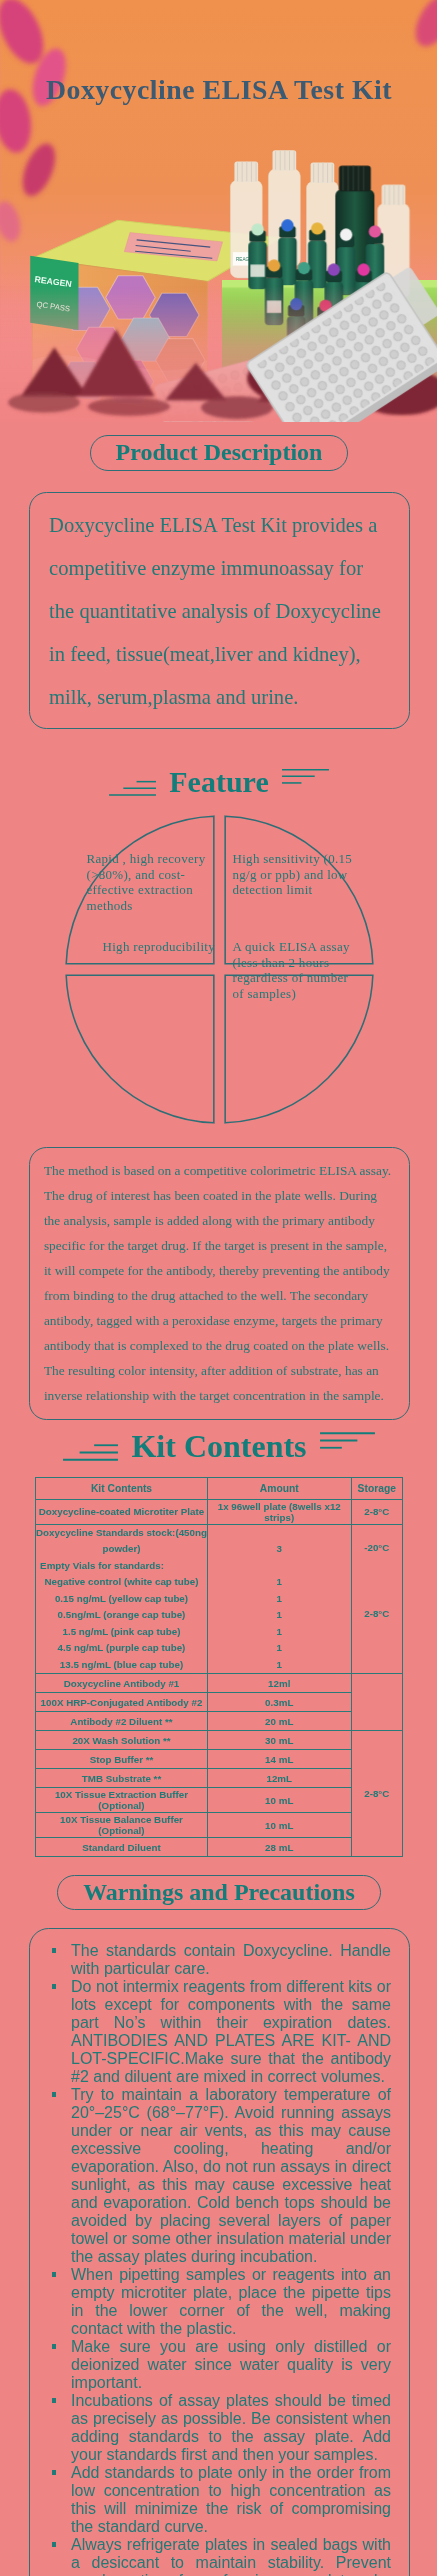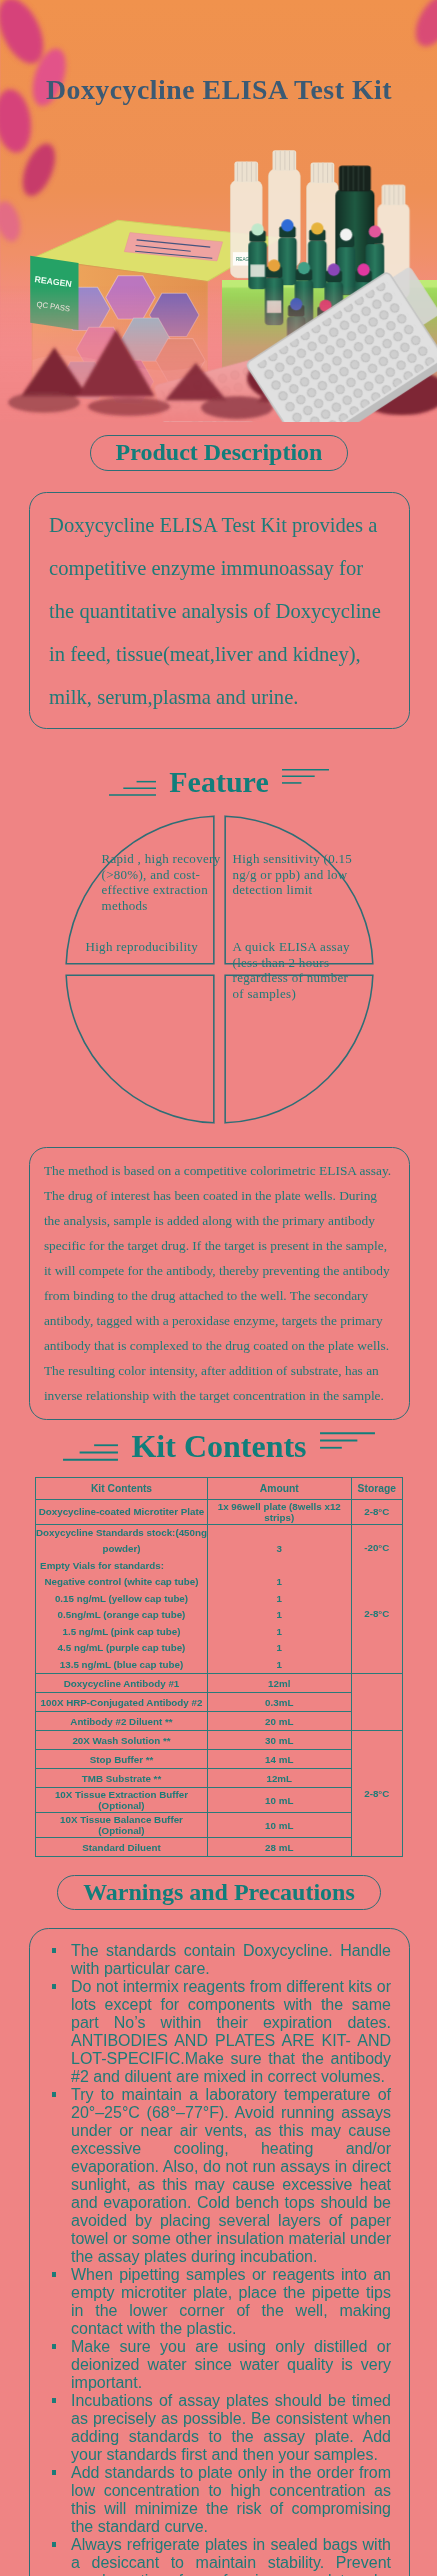--- a/index.html
+++ b/index.html
@@ -27,23 +27,23 @@
   .lineheading .txt{display:inline-block;}
   .lineheading svg{flex:none;}
   .deco-left{align-self:flex-end;margin-bottom:1px;}
   .deco-right{align-self:flex-start;margin-top:1px;}
   .lineheading.kit{font-size:32px;}
   .lineheading.result{font-size:28px;}
 
   
   .circle-wrap{position:relative;width:319px;height:319px;margin:11.3px auto 0;}
   .quad{position:absolute;font:13px "Liberation Serif","DejaVu Serif",serif;color:#1e7b78;line-height:15.5px;letter-spacing:0.3px;}
-  .q-tl{left:42px;top:41px;width:128px;}
+  .q-tl{left:27px;top:41px;width:128px;}
   .q-tr{left:173px;top:41px;width:133px;}
-  .q-bl{left:26px;top:129px;width:124px;}
+  .q-bl{left:43px;top:129px;width:124px;}
   .q-br{left:173px;top:129px;width:130px;}
 
   
   #kit-table{border-collapse:collapse;width:368px;margin:12.4px auto 0;
              font-family:"Liberation Sans","DejaVu Sans",sans-serif;font-weight:bold;color:#1e7b78;font-size:9.8px;}
   #kit-table td,#kit-table th{border:1px solid #2b7a7a;text-align:center;vertical-align:middle;padding:1px 2.6px;}
   #kit-table th{font-size:10.3px;height:18.5px;}
   #kit-table td{height:16px;}
   #kit-table td.mega{padding:0;vertical-align:top;}
   .mlines div{height:16.5px;line-height:16.5px;white-space:nowrap;overflow:visible;}

